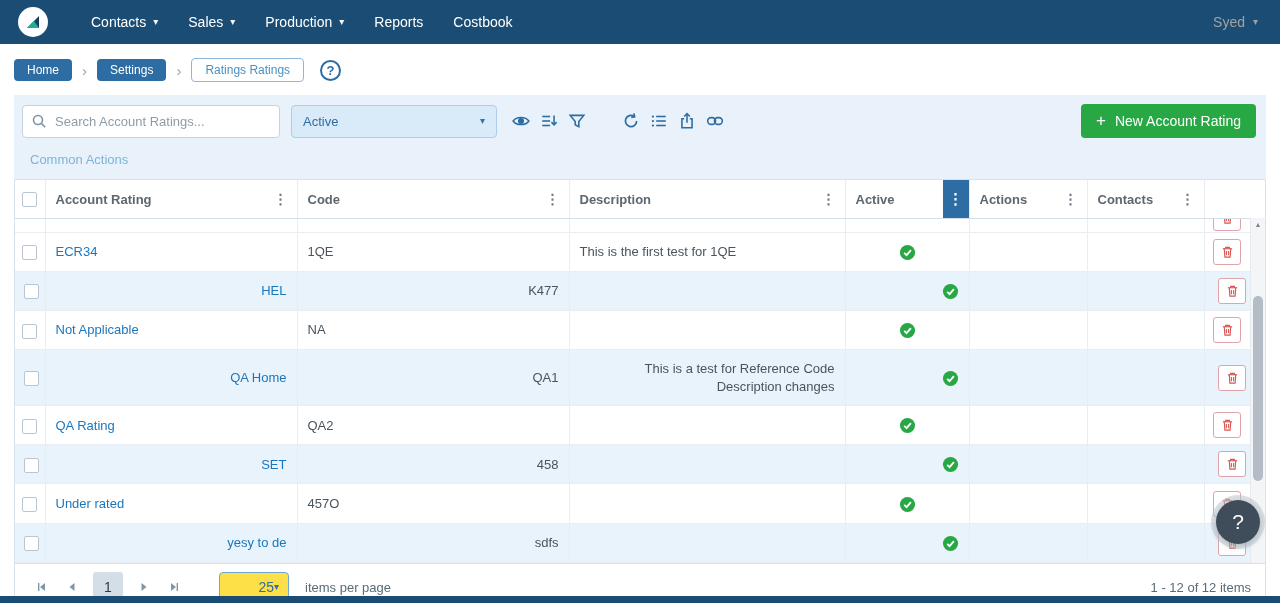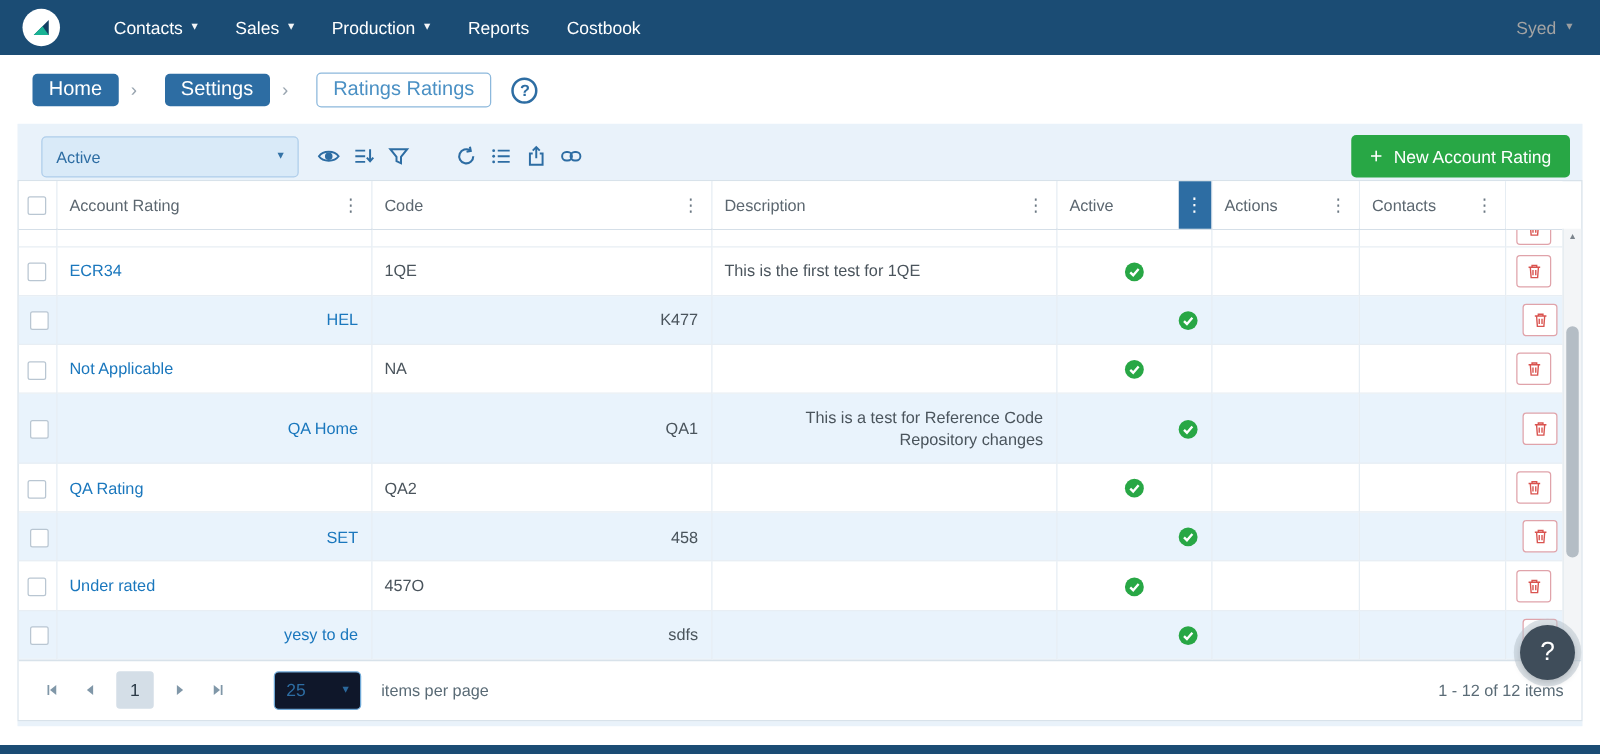--- a/index.html
+++ b/index.html
@@ -13,21 +13,21 @@
   
   .navbar { height:44px; background:#1b4c74; display:flex; align-items:center; padding:0 18px; }
   .brand { width:30px; height:30px; border-radius:50%; background:#fff; display:flex; align-items:center; justify-content:center; margin-right:28px; cursor:pointer; flex:0 0 auto; }
   .nav-item { color:#fff; font-size:14px; display:flex; align-items:center; gap:7px; padding:0 15px; cursor:pointer; white-space:nowrap; }
   .caret { font-size:10px; line-height:1; opacity:.95; }
   .nav-spacer { flex:1; }
   .nav-user { color:#a3a3a3; font-size:14px; display:flex; align-items:center; gap:8px; cursor:pointer; padding-right:4px; }
 
   
   .crumbbar { background:#fff; display:flex; align-items:center; gap:10px; padding:14px 14px 13px; }
-  .pill { font-size:16px; padding:5px 13px; border-radius:4px; cursor:pointer; line-height:1;margin-left:12px; }
+  .pill { font-size:12px; padding:5px 13px; border-radius:4px; cursor:pointer; line-height:1; }
   .pill-solid { background:#2d6da3; color:#fff; }
   .pill-outline { background:#fff; color:#4a90c4; border:1px solid #8cb8dc; }
   .crumb-sep { color:#98a4af; font-size:15px; line-height:1; }
   .help-round { width:21px; height:21px; border:2px solid #2d6da3; border-radius:50%; color:#2d6da3; font-size:13px; font-weight:bold; display:flex; align-items:center; justify-content:center; margin-left:6px; cursor:pointer; }
 
   
   .panel { margin:0 14px 10px; background:#e9f2fa; padding-bottom:4px; }
 
   
   .toolbar { display:flex; align-items:center; padding:9px 8px 2px; }
@@ -47,21 +47,21 @@
 
   
   .grid { background:#fff; border:1px solid #d8e2ea; }
   .grid-body { display:flex; }
   .grid-table { flex:1; min-width:0; }
   table { width:100%; border-collapse:collapse; table-layout:fixed; }
   col.c-check{width:30px;} col.c-name{width:252px;} col.c-code{width:272px;}
   col.c-active{width:124px;} col.c-system{width:118px;} col.c-default{width:117px;} col.c-action{width:46px;}
   th, td { border-right:1px solid #e6edf3; }
   th:last-child, td:last-child { border-right:none; }
-  th { position:relative; text-align:left; font-weight:normal; color:#5c6770; font-size:13px; padding:11px 26px 11px 10px; border-bottom:1px solid #d5dfe8; background:#fff; cursor:pointer; white-space:nowrap; }
+  th { position:relative; text-align:left; font-weight:bold; color:#5c6770; font-size:13px; padding:11px 26px 11px 10px; border-bottom:1px solid #d5dfe8; background:#fff; cursor:pointer; white-space:nowrap; }
   .kebab { position:absolute; right:3px; top:50%; transform:translateY(-50%); color:#6b7883; font-size:14px; padding:2px 6px; cursor:pointer; }
   .kebab-active { right:0; top:0; transform:none; height:100%; width:26px; background:#2d6da3; color:#fff; display:flex; align-items:center; justify-content:center; padding:0; font-size:15px; }
   td { padding:10px 10px; font-size:13px; color:#4a545c; border-bottom:1px solid #e8eef4; vertical-align:middle; line-height:1.35; }
   tr.tint td { background:#e9f3fc;text-align:right; }
   .td-check, .th-check { text-align:center; padding-left:6px; padding-right:6px; }
   .cb { display:inline-block; width:15px; height:15px; border:1px solid #b9c6d2; border-radius:2px; background:#fff; cursor:pointer; vertical-align:middle; }
   .row-link { color:#1a77bd; text-decoration:none; cursor:pointer; }
   .td-active { text-align:center; }
   .check { display:inline-flex; vertical-align:middle; }
   .td-action { text-align:center; padding:6px 4px; }
@@ -73,21 +73,21 @@
   
   .v-scroll { width:15px; position:relative; flex:0 0 auto; }
   .v-track { position:absolute; top:38px; left:0; right:0; bottom:0; background:#f3f5f7; border-left:1px solid #e4eaef; }
   .sb-up { position:absolute; top:3px; left:0; right:0; text-align:center; font-size:7px; color:#7c858d; cursor:pointer; }
   .sb-thumb { position:absolute; top:78px; left:2px; width:10px; height:185px; background:#b4bdc5; border-radius:5px; cursor:pointer; }
 
   
   .pager { display:flex; align-items:center; border-top:1px solid #d8e2ea; background:#fff; padding:8px 14px; font-size:13px; color:#5a6b76; gap:4px; }
   .pg-btn { width:26px; height:26px; display:flex; align-items:center; justify-content:center; cursor:pointer; }
   .pg-current { width:30px; height:30px; background:#d4dee7; color:#2b3a47; display:flex; align-items:center; justify-content:center; border-radius:3px; margin:0 4px; cursor:pointer; font-size:14px; }
-  .pg-size { width:70px; height:31px; background:#0f172a; border:1px solid #6fa8d6; border-radius:4px; color:#2d6da3; display:flex; align-items:center; justify-content:space-between; padding:0 9px; margin:0 12px 0 28px; cursor:pointer; font-size:14px; }
+  .pg-size { width:70px; height:31px; background:#fde047; border:1px solid #6fa8d6; border-radius:4px; color:#2d6da3; display:flex; align-items:center; justify-content:flex-end; padding:0 9px; margin:0 12px 0 28px; cursor:pointer; font-size:14px; }
   .pg-spacer { flex:1; }
 
   
   .float-help { position:fixed; right:20px; bottom:59px; width:44px; height:44px; border-radius:50%; background:#3f4d5a; color:#fff; font-size:21px; display:flex; align-items:center; justify-content:center; cursor:pointer; box-shadow:0 0 0 5px rgba(185,196,206,.55), 0 2px 6px rgba(0,0,0,.35); }
   .bottom-bar { position:fixed; left:0; right:0; bottom:0; height:7px; background:#1b4c74; }
 
   svg { display:block; }
 </style>
 </head>
 <body>
@@ -129,20 +129,29 @@
   <span class="crumb-sep">›</span>
   <span class="pill pill-solid">Settings</span>
   <span class="crumb-sep">›</span>
   <span class="pill pill-outline">Ratings Ratings</span>
   <span class="help-round">?</span>
 </div>
 
 <div class="panel">
 
   <div class="toolbar">
+    <div class="searchbox">
+      <span class="mag">
+        <svg width="16" height="16" viewBox="0 0 16 16" fill="none" stroke="#7d93a7" stroke-width="1.6">
+          <circle cx="7" cy="7" r="4.5"></circle>
+            <line x1="10.6" y1="10.6" x2="14.2" y2="14.2"></line>
+        </svg>
+      </span>
+      <input type="text" placeholder="Search Account Ratings..." style="">
+    </div>
     <div class="statusdd">
       <span>Active</span>
       <span class="caret">▾</span>
     </div>
     <div class="tool-ico first">
       <svg width="18" height="18" viewBox="0 0 16 16" fill="none" stroke="currentColor" stroke-width="1.4">
         <path d="M1 8 C4 3.8, 12 3.8, 15 8 C12 12.2, 4 12.2, 1 8 Z"></path>
         <circle cx="8" cy="8" r="2" fill="currentColor"></circle>
       </svg>
     </div>
@@ -189,20 +198,21 @@
         <rect x="7.5" y="5" width="7" height="6" rx="3"></rect>
       </svg>
     </div>
     <div class="toolbar-spacer"></div>
     <button class="btn-new">
       <span class="plus">+</span>
       <span>New Account Rating</span>
     </button>
   </div>
 
+  <div class="common-actions">Common Actions</div>
 
   <div class="grid">
     <div class="grid-body">
       <div class="grid-table">
         <table>
           <colgroup>
             <col class="c-check">
               <col class="c-name">
               <col class="c-code">
               <col class="c-desc">
@@ -336,21 +346,21 @@
                       <line x1="5.8" y1="6.5" x2="5.8" y2="11"></line>
                       <line x1="8.2" y1="6.5" x2="8.2" y2="11"></line>
                     </svg>
                   </button></td>
             </tr>
 
             <tr class="tint">
               <td class="td-check"><span class="cb"></span></td>
               <td><a class="row-link">QA Home</a></td>
               <td>QA1</td>
-              <td>This is a test for Reference Code Repository changes</td>
+              <td>This is a test for Reference Code Description changes</td>
               <td class="td-active"><span class="check">
                     <svg width="17" height="17" viewBox="0 0 18 18">
                       <circle cx="9" cy="9" r="8" fill="#28a745"></circle>
                       <polyline points="5.5 9.4 8 11.8 12.6 6.6" fill="none" stroke="#fff" stroke-width="2"></polyline>
                     </svg>
                   </span></td>
               <td></td>
               <td></td>
               <td class="td-action"><button class="del">
                     <svg width="13" height="14" viewBox="0 0 14 15" fill="none" stroke="#d9534f" stroke-width="1.2">

